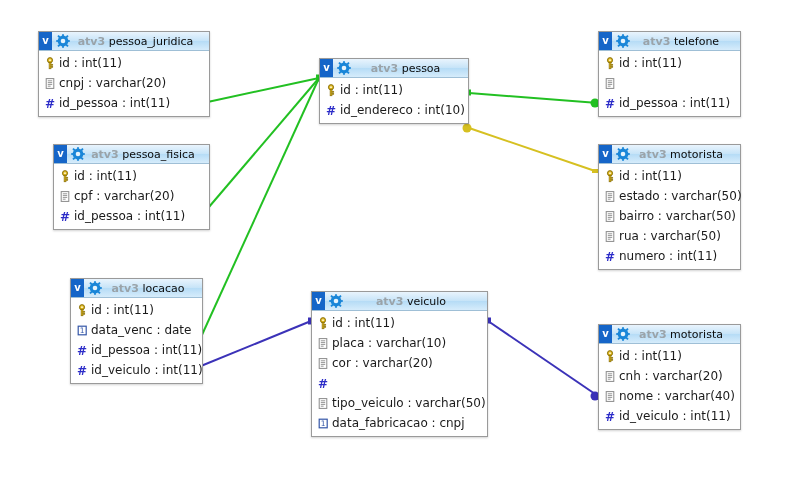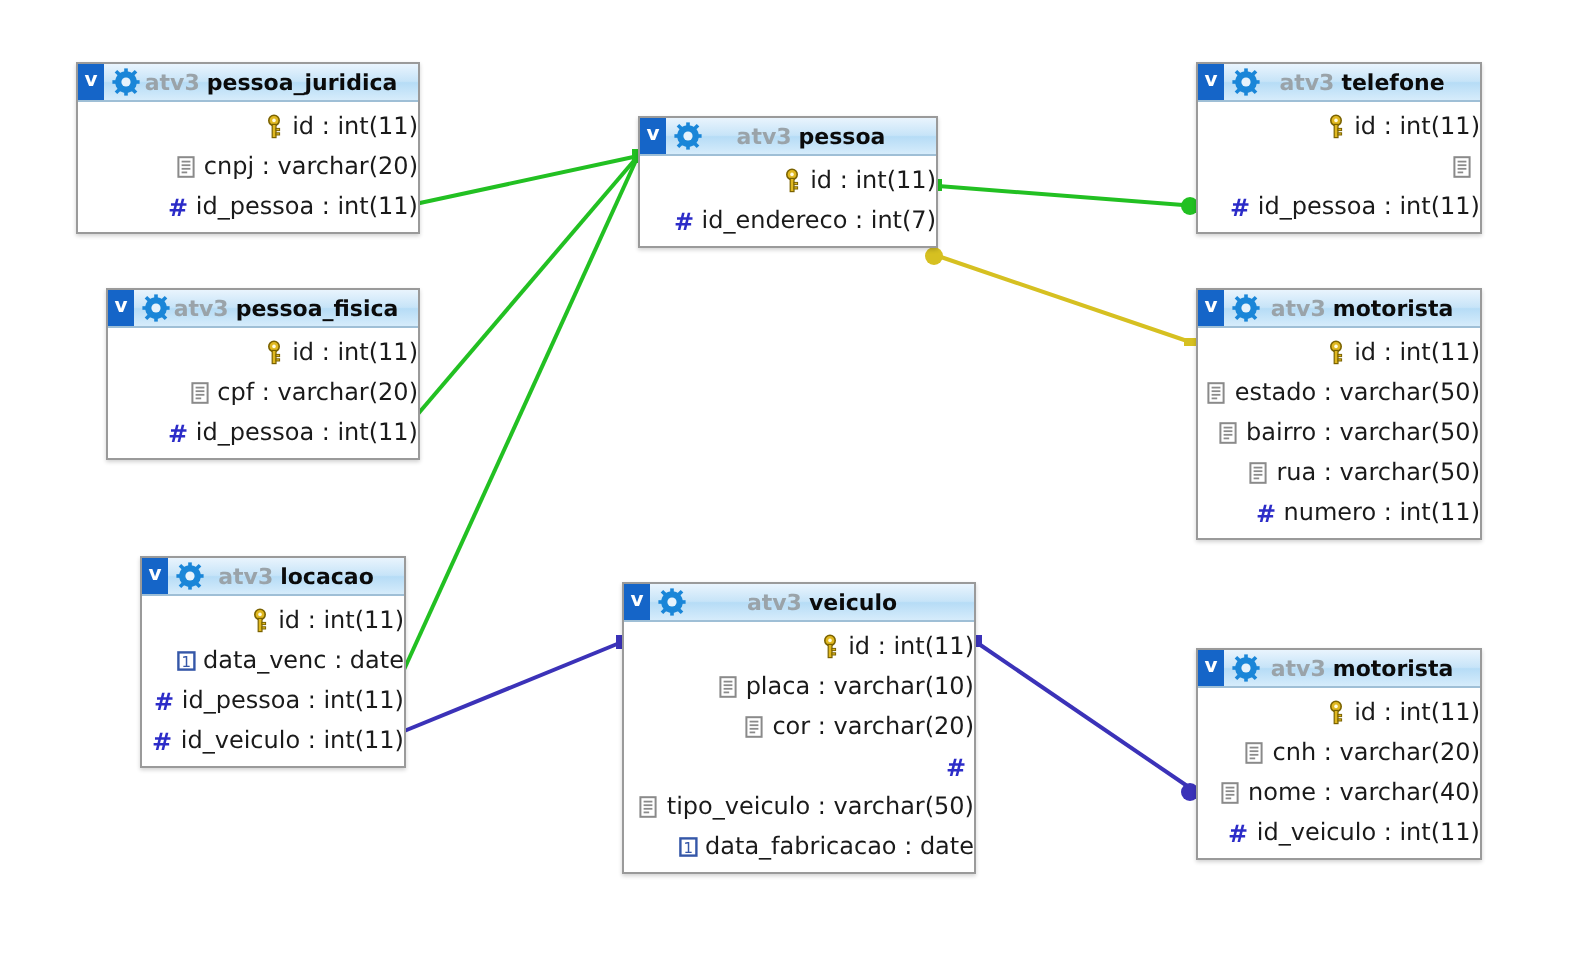--- a/index.html
+++ b/index.html
@@ -80,36 +80,35 @@
     white-space: nowrap;
     padding-right: 2px;
     overflow: hidden;
   }
   .schema-name {
     color: #9aa3a9;
     font-weight: bold;
   }
   .table-name {
     color: #0b0b0b;
-    font-weight: bold;
+    font-weight: normal;
   }
 
   .tbl-cols {
     padding: 2px 0 3px 0;
   }
 
   .col-row {
     display: flex;
     align-items: center;
     height: 20px;
     padding-left: 5px;
     font-size: 12px;
     color: #1a1a1a;
     white-space: nowrap;
-    justify-content: flex-end;
   }
 
   .col-icon {
     flex: 0 0 auto;
     width: 12px;
     height: 13px;
     margin-right: 3px;
     display: block;
   }
 
@@ -239,21 +238,21 @@
               <rect x="5.1" y="5.2" width="1.9" height="6.6" fill="#e0b820" stroke="#7a6200" stroke-width="0.6"></rect>
               <rect x="7" y="7.2" width="1.8" height="1.1" fill="#e0b820" stroke="#7a6200" stroke-width="0.5"></rect>
               <rect x="7" y="9.4" width="1.8" height="1.1" fill="#e0b820" stroke="#7a6200" stroke-width="0.5"></rect>
             </svg>
             <span class="col-text">id : int(11)</span>
           </div>
           <div class="col-row">
             <svg class="col-icon" viewBox="0 0 12 13">
               <text x="6" y="11" text-anchor="middle" font-family="DejaVu Sans, sans-serif" font-size="12" font-weight="bold" fill="#2c2cc8">#</text>
             </svg>
-            <span class="col-text">id_endereco : int(7)</span>
+            <span class="col-text">id_endereco : int(10)</span>
           </div>
         </div>
       </div>
       <div class="table-box" style="left: 598px; top: 31px; width: 143px;">
         <div class="tbl-title">
           <span class="v-badge">v</span>
           <svg class="gear-icon" viewBox="0 0 14 14">
             <g fill="#1a86d8">
               <circle cx="7" cy="7" r="5.4"></circle>
               <rect x="6.1" y="0.2" width="1.8" height="3"></rect>
@@ -527,21 +526,21 @@
               <line x1="3.8" y1="7.4" x2="8.2" y2="7.4" stroke="#8a8a8a" stroke-width="0.9"></line>
               <line x1="3.8" y1="9.2" x2="6.6" y2="9.2" stroke="#8a8a8a" stroke-width="0.9"></line>
             </svg>
             <span class="col-text">tipo_veiculo : varchar(50)</span>
           </div>
           <div class="col-row">
             <svg class="col-icon" viewBox="0 0 12 13">
               <rect x="2.2" y="2.2" width="8" height="8.6" fill="#ffffff" stroke="#3557a8" stroke-width="1.2"></rect>
               <text x="6.2" y="9.4" text-anchor="middle" font-family="DejaVu Sans, sans-serif" font-size="7.5" fill="#3557a8">1</text>
             </svg>
-            <span class="col-text">data_fabricacao : date</span>
+            <span class="col-text">data_fabricacao : cnpj</span>
           </div>
         </div>
       </div>
       <div class="table-box" style="left: 598px; top: 324px; width: 143px;">
         <div class="tbl-title">
           <span class="v-badge">v</span>
           <svg class="gear-icon" viewBox="0 0 14 14">
             <g fill="#1a86d8">
               <circle cx="7" cy="7" r="5.4"></circle>
               <rect x="6.1" y="0.2" width="1.8" height="3"></rect>

